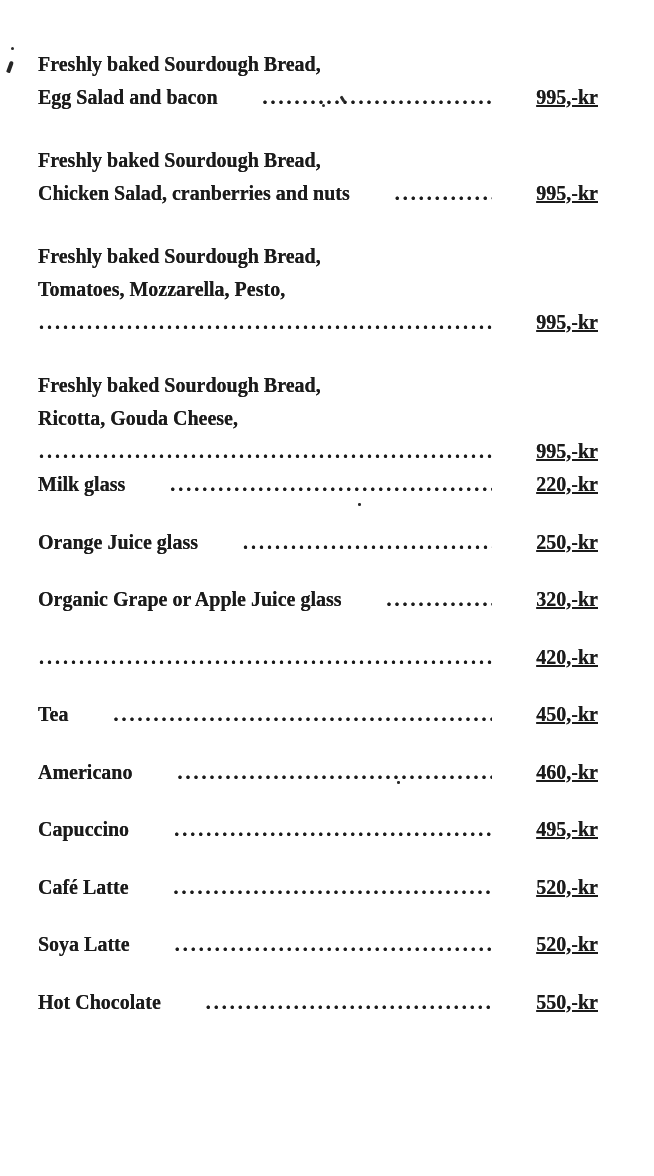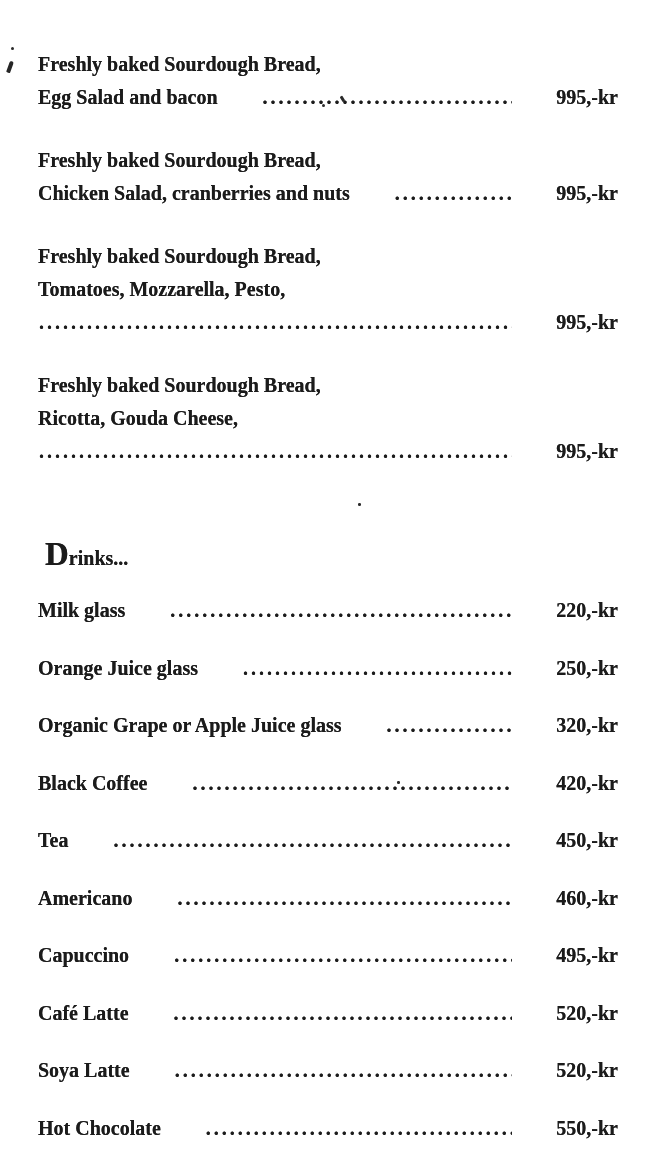--- a/index.html
+++ b/index.html
@@ -12,21 +12,21 @@
     height: 1176px;
     overflow: hidden;
     font-family: "Liberation Serif", "DejaVu Serif", serif;
     color: #1b1b1b;
   }
   .sheet {
     position: relative;
     width: 654px;
     height: 1176px;
     box-sizing: border-box;
-    padding: 48px 36px 0 38px;
+    padding: 48px 56px 0 38px;
     background: #ffffff;
   }
   
   .item p,
   .row {
     margin: 0;
     font-size: 20px;
     font-weight: bold;
     line-height: 33px;
     text-shadow: 0 0 0.5px rgba(25,25,25,0.85);
@@ -38,21 +38,21 @@
   .leader {
     flex: 1;
     overflow: hidden;
     white-space: nowrap;
     letter-spacing: 3px;
     margin-left: 1px;
   }
   .leader::after {
     content: "..........................................................................................................................";
   }
-  .price { white-space: nowrap; }
+  .price { white-space: nowrap; text-decoration: underline; }
 
   
   .drinks-heading {
     margin: 65px 0 15px 7px;
     font-size: 20px;
     font-weight: bold;
     line-height: 42px;
     text-shadow: 0 0 0.5px rgba(25,25,25,0.85);
   }
   .drinks-heading::first-letter {
@@ -120,21 +120,20 @@
       <p class="first">Freshly baked Sourdough Bread,</p>
       <p>Ricotta, Gouda Cheese,</p>
       <div class="row">
         <span class="leader"></span>
         <span class="price">995,-kr</span>
       </div>
     </div>
 
   </section>
 
-  <h2 class="drinks-heading">Drinks...</h2>
 
   <section class="drinks">
 
     <div class="row drink-row">
       <span class="nm">Milk glass</span>
       <span class="leader"></span>
       <span class="price">220,-kr</span>
     </div>
 
     <div class="row drink-row">
@@ -143,21 +142,20 @@
       <span class="price">250,-kr</span>
     </div>
 
     <div class="row drink-row">
       <span class="nm">Organic Grape or Apple Juice glass</span>
       <span class="leader"></span>
       <span class="price">320,-kr</span>
     </div>
 
     <div class="row drink-row">
-      <span class="nm">Black Coffee</span>
       <span class="leader"></span>
       <span class="price">420,-kr</span>
     </div>
 
     <div class="row drink-row">
       <span class="nm">Tea</span>
       <span class="leader"></span>
       <span class="price">450,-kr</span>
     </div>
 

